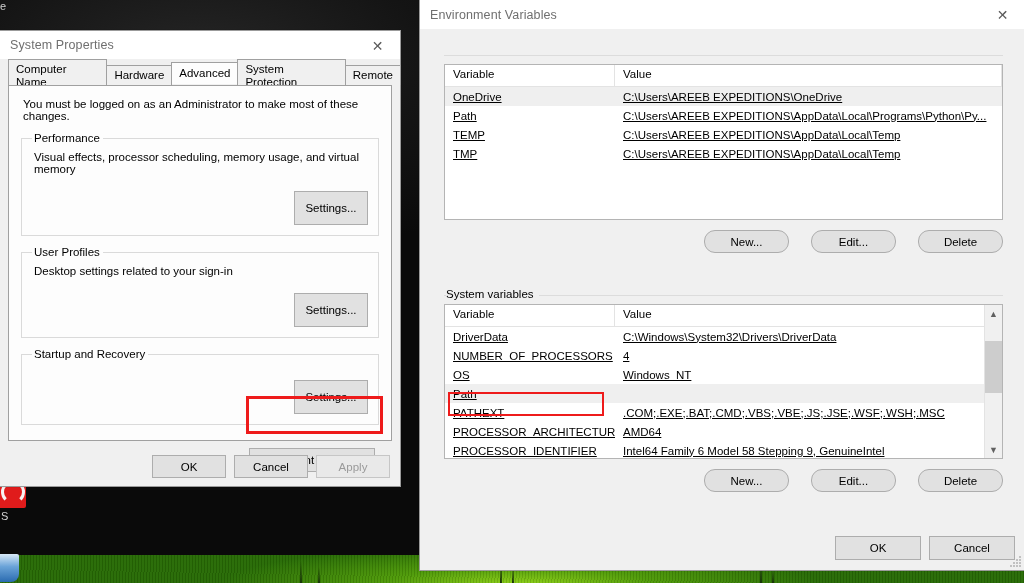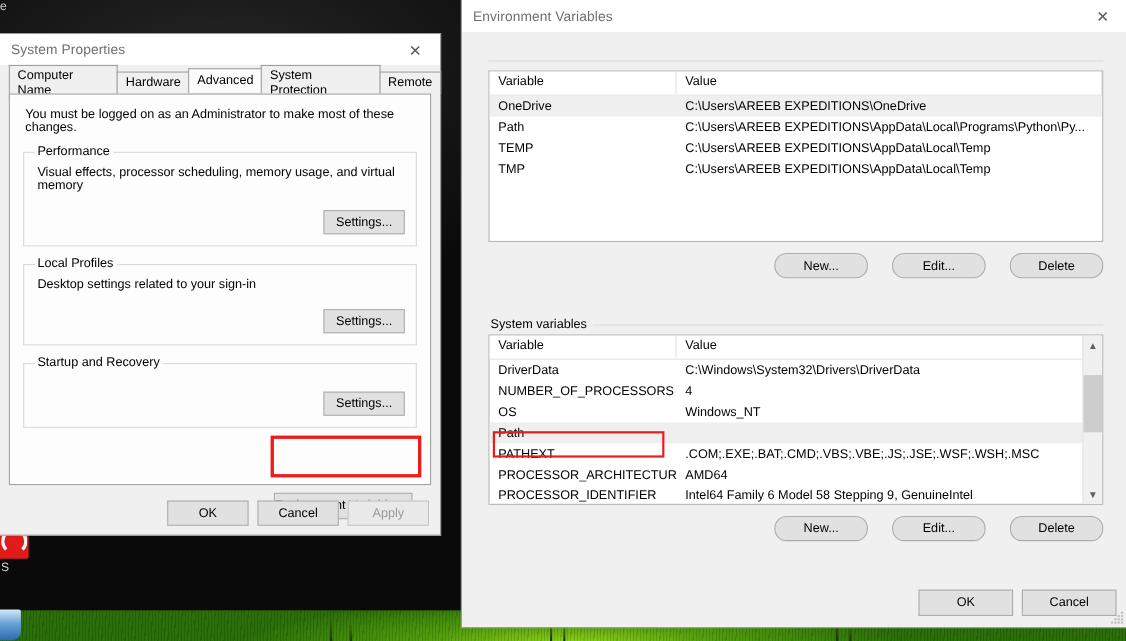--- a/index.html
+++ b/index.html
@@ -206,21 +206,21 @@
     margin-top: 16px;
   }
 
   button.w10 {
     font-family: "Liberation Sans", sans-serif;
     font-size: 11.5px;
     background: #e1e1e1;
     border: 1px solid #adadad;
     color: #000;
     padding: 0;
-    height: 22px;
+    height: 34px;
     min-width: 74px;
     cursor: default;
   }
   button.w10[disabled] { color: #9a9a9a; background: #e9e9e9; border-color: #c6c6c6; }
 
   .ev-btn-wrap {
     position: absolute;
     right: 16px;
     top: 362px;
   }
@@ -310,20 +310,21 @@
     height: 19px;
     align-items: center;
     cursor: default;
   }
   .lv-row.selected { background: #efefef; }
   .lv-row .cell {
     padding-left: 8px;
     box-sizing: border-box;
     white-space: nowrap;
     overflow: hidden;
+    text-decoration: underline;
   }
   .lv-row .cell.col-var { width: 170px; flex: 0 0 170px; }
 
   .scrollbar {
     position: absolute;
     right: 0;
     top: 0;
     bottom: 0;
     width: 17px;
     background: #f0f0f0;
@@ -428,21 +429,21 @@
 
       <fieldset class="group">
         <legend>Performance</legend>
         <div class="group-desc">Visual effects, processor scheduling, memory usage, and virtual memory</div>
         <div class="group-btnrow">
           <button class="w10">Settings...</button>
         </div>
       </fieldset>
 
       <fieldset class="group">
-        <legend>Local Profiles</legend>
+        <legend>User Profiles</legend>
         <div class="group-desc">Desktop settings related to your sign-in</div>
         <div class="group-btnrow">
           <button class="w10">Settings...</button>
         </div>
       </fieldset>
 
       <fieldset class="group">
         <legend>Startup and Recovery</legend>
         <div class="group-btnrow">
           <button class="w10">Settings...</button>

